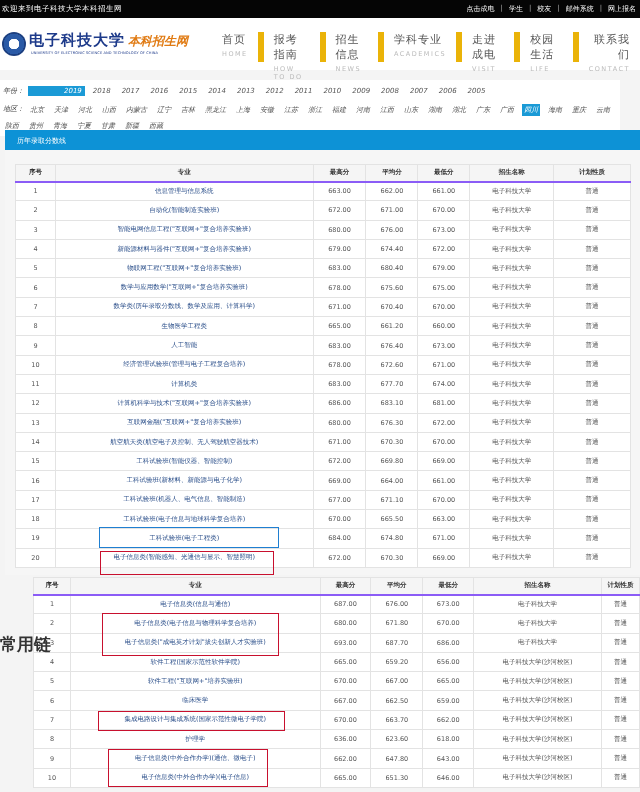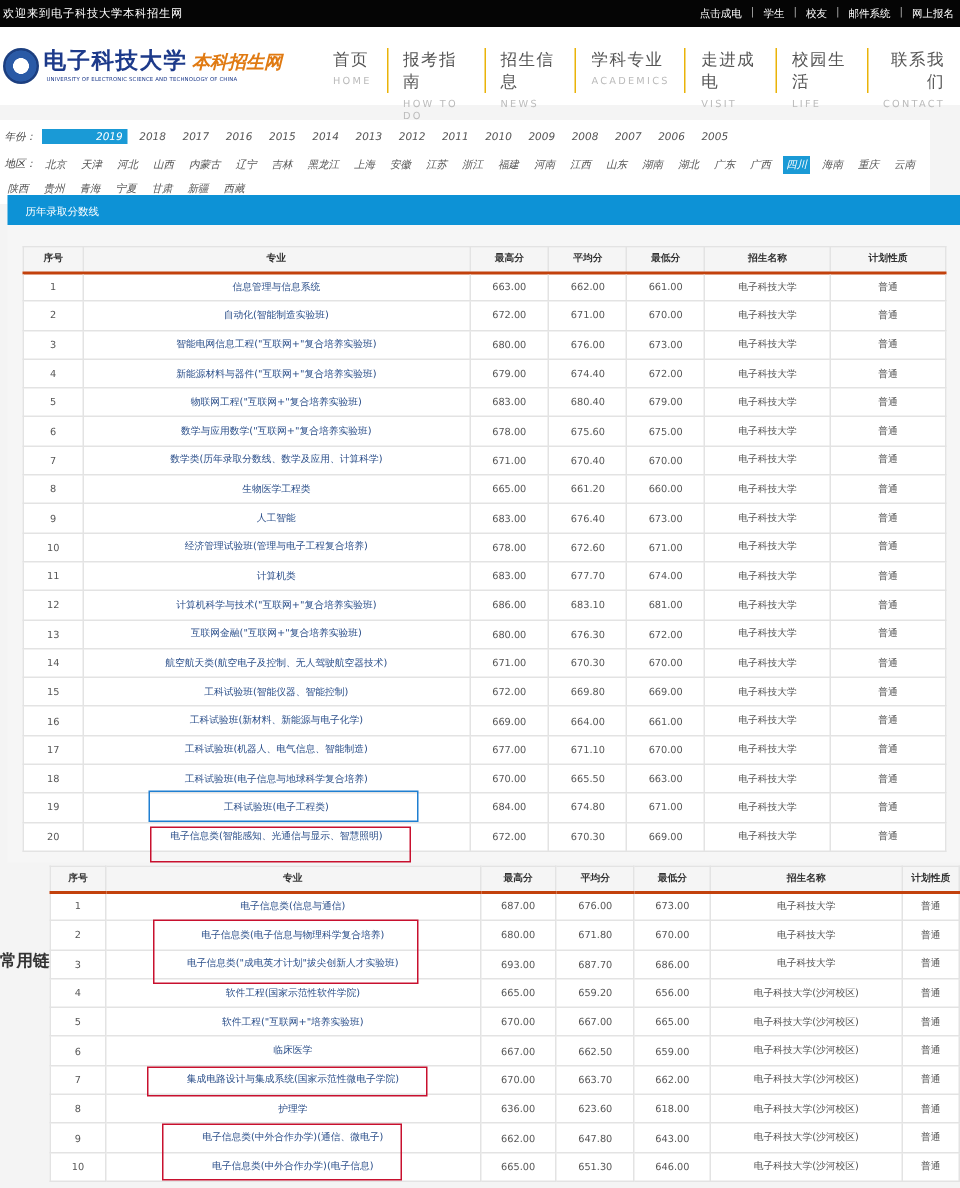--- a/index.html
+++ b/index.html
@@ -11,50 +11,50 @@
   .topbar .links { position: absolute; right: 4px; top: 4px; display: flex; font-size: 7px; }
   .topbar .links span.sep { margin: 0 6px; color: #aaa; }
 
   .header { position: absolute; left: 0; top: 18px; width: 640px; height: 52px; background: #fff; }
   .logo { position: absolute; left: 2px; top: 13px; width: 190px; height: 30px; }
   .logo .emblem { position: absolute; left: 0; top: 1px; width: 24px; height: 24px; border-radius: 50%; background: radial-gradient(circle, #fff 30%, #2a5aa6 32%, #2a5aa6 60%, #1c3f80 62%); }
   .logo .cn { position: absolute; left: 27px; top: 0; font-family: "DejaVu Serif", serif; font-weight: bold; font-size: 15px; color: #1d3a8a; letter-spacing: 1px; }
   .logo .tag { position: absolute; left: 126px; top: 2px; font-weight: bold; font-size: 12px; color: #e07a12; font-style: italic; }
   .logo .en { position: absolute; left: 29px; top: 20px; font-size: 3.6px; color: #1d3a8a; letter-spacing: 0.1px; white-space: nowrap; }
   .nav { position: absolute; left: 212px; top: 14px; display: flex; }
-  .nav .item { padding: 0 10px; border-right: 1px solid #eab308; height: 30px; }
+  .nav .item { padding: 0 10px; border-right: 6px solid #eab308; height: 30px; }
   .nav .item:last-child { border-right: none; text-align: right; }
   .nav .item .zh { font-size: 11px; color: #555; letter-spacing: 1px; }
   .nav .item .en { font-size: 6.5px; color: #bbb; letter-spacing: 1.5px; margin-top: 3px; }
 
   .filters { position: absolute; left: 0; top: 80px; width: 620px; height: 56px; background: #fff; font-style: italic; }
   .row-years { position: absolute; left: 3px; top: 6px; display: flex; align-items: center; }
   .row-years .lbl, .row-region .lbl { margin-right: 4px; color: #444; }
   .row-years .y { padding: 1px 3px; margin-right: 5px; color: #555; }
   .row-years .y.active { background: #1a9ad6; color: #fff; padding-left: 36px; }
   .row-region { position: absolute; left: 3px; top: 24px; width: 636px; display: flex; flex-wrap: wrap; align-items: flex-start; row-gap: 4px; }
   .row-region .r { padding: 1px 2px; margin-right: 6px; color: #555; }
   .row-region .r.active { background: #1a9ad6; color: #fff; }
 
   .panel { position: absolute; left: 5px; top: 130px; width: 635px; height: 445px; background: #f6f6f6; }
   .panel-head { position: absolute; left: 0; top: 0; width: 635px; height: 20px; background: #0d92d6; color: #fff; padding: 6px 12px; font-size: 7px; }
 
   table { border-collapse: collapse; background: #fff; }
   th, td { border: 1px solid #e3e3e3; text-align: center; font-size: 6.5px; white-space: nowrap; }
-  th { background: #f5f5f5; color: #333; font-weight: bold; height: 17px; border-bottom: 2px solid #c2410c; }
+  th { background: #f5f5f5; color: #333; font-weight: bold; height: 17px; border-bottom: 2px solid #8b5cf6; }
   td { color: #555; height: 19.3px; }
   td.major { color: #2b4f8a; }
 
   .t1 { position: absolute; left: 15px; top: 164px; width: 616px; }
   .t2 { position: absolute; left: 33px; top: 577px; width: 607px; }
 
   .hl { position: absolute; border: 1.5px solid #c8102e; pointer-events: none; }
   .hl.blue { border-color: #1f7fd1; }
 
-  .common-link { position: absolute; left: 0; top: 633px; font-size: 11px; color: #333; font-weight: bold; }
+  .common-link { position: absolute; left: 0; top: 633px; font-size: 17px; color: #333; font-weight: bold; }
 </style>
 </head>
 <body>
 
 <div class="topbar">
   <span class="welcome">欢迎来到电子科技大学本科招生网</span>
   <div class="links">
     <span>点击成电</span>
       <span class="sep">|</span>
     <span>学生</span>

